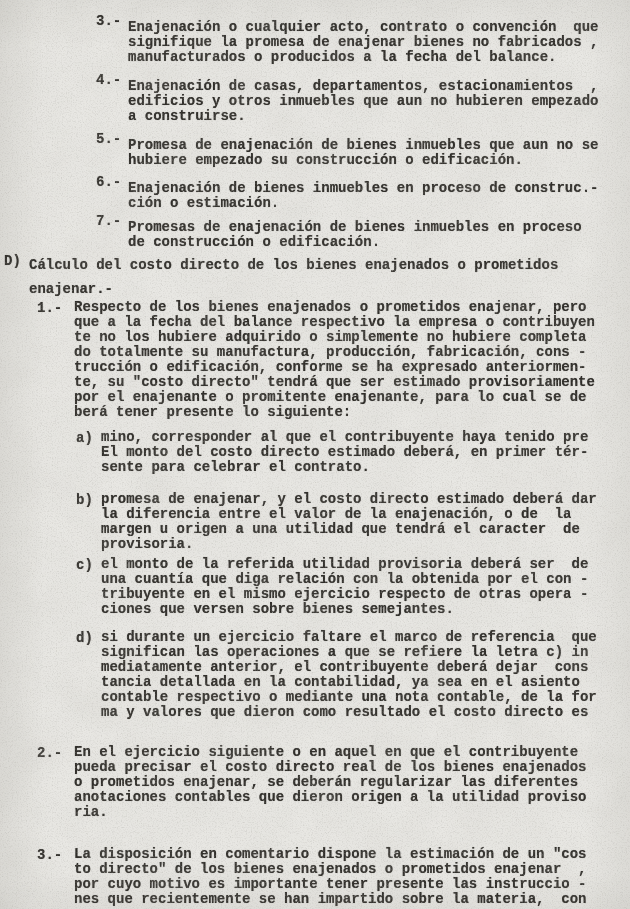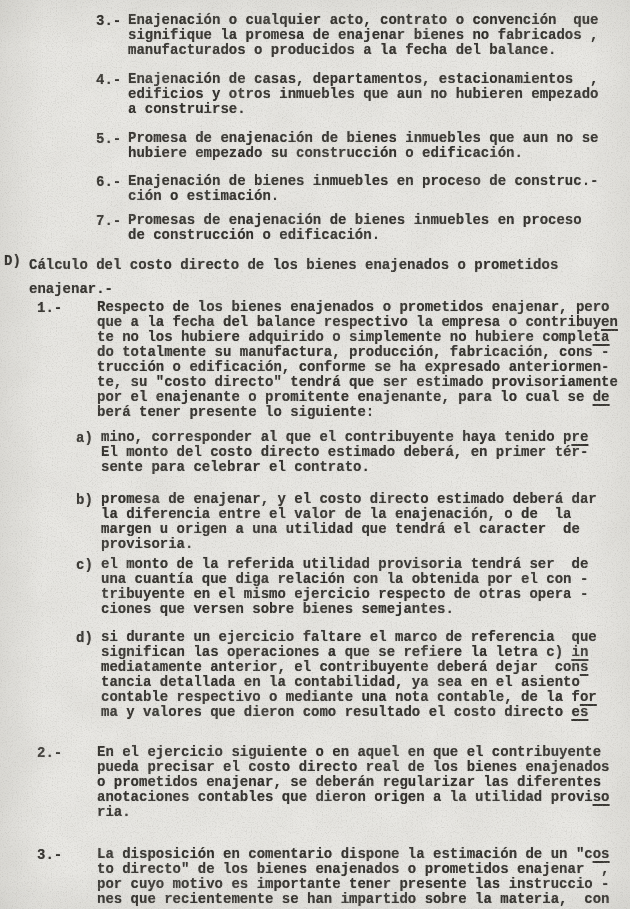--- a/index.html
+++ b/index.html
@@ -20,38 +20,37 @@
     font-size: 14px;
     font-weight: 700;
     color: var(--ink, #2f2d29);
     text-shadow: 0 0 0.7px rgba(47,45,41,0.6);
   }
   .blk { position: absolute; left: 0; width: 100%; }
   .mk  { position: absolute; top: 0; }
   .ln  { white-space: pre; line-height: 15px; height: 15px; }
 
   .lvl1 .mk { left: 96px; }
-  .lvl1 .tx { margin-left: 128px; }
+  .lvl1 .tx { margin-left: 128px; margin-top: 7px; }
 
   .lvl2 .mk { left: 37px; }
-  .lvl2 .tx { margin-left: 97px; }
+  .lvl2 .tx { margin-left: 74px; }
 
   .lvl3 .mk { left: 76px; }
   .lvl3 .tx { margin-left: 101px; }
 
   .hd .mk { left: 4px; }
   .hd .tx { margin-left: 29px; }
   .hd .ln {
     line-height: 24px; height: 24px;
     text-underline-offset: 3px;
     text-decoration-thickness: 1.5px;
   }
 
   .ut {
-    text-decoration: underline;
     text-underline-offset: 3px;
     text-decoration-thickness: 1.5px;
   }
 
   .noise {
     position: absolute;
     left: 0; top: 0;
     pointer-events: none;
   }
 </style>
@@ -139,21 +138,21 @@
         <div class="ln">promesa de enajenar, y el costo directo estimado deberá dar</div>
         <div class="ln">la diferencia entre el valor de la enajenación, o de  la</div>
         <div class="ln">margen u origen a una utilidad que tendrá el caracter  de</div>
         <div class="ln">provisoria.</div>
       </div>
   </div>
 
   <div class="blk lvl3" style="top:557px">
     <span class="mk">c)</span>
     <div class="tx">
-        <div class="ln">el monto de la referida utilidad provisoria tendrá ser  de</div>
+        <div class="ln">el monto de la referida utilidad provisoria deberá ser  de</div>
         <div class="ln">una cuantía que diga relación con la obtenida por el con -</div>
         <div class="ln">tribuyente en el mismo ejercicio respecto de otras opera -</div>
         <div class="ln">ciones que versen sobre bienes semejantes.</div>
       </div>
   </div>
 
   <div class="blk lvl3" style="top:630px">
     <span class="mk">d)</span>
     <div class="tx">
         <div class="ln">si durante un ejercicio faltare el marco de referencia  que</div>

